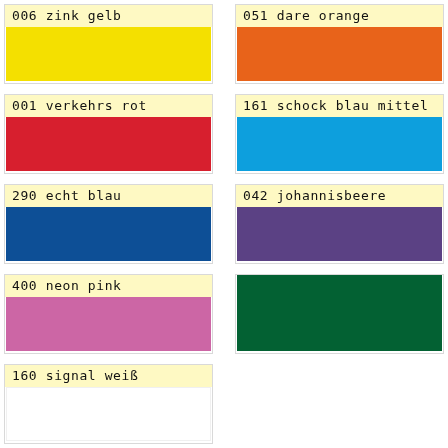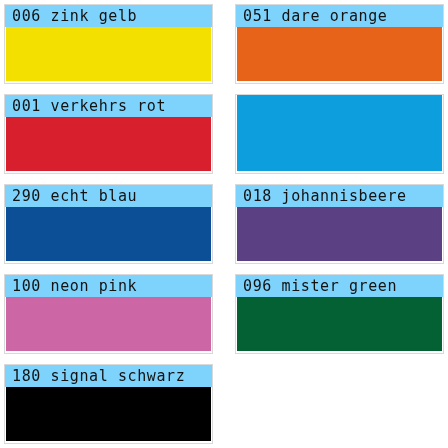--- a/index.html
+++ b/index.html
@@ -37,25 +37,25 @@
     box-sizing: border-box;
     border: 1px solid #d9d9d9;
     background: #ffffff;
     overflow: hidden;
   }
   .swatch-label {
     flex: 0 0 auto;
     height: 22px;
     line-height: 22px;
     padding-left: 7px;
-    font-size: 15px;
+    font-size: 13px;
     letter-spacing: 0.6px;
     color: #121212;
     white-space: nowrap;
-    background: #7dd3fc;
+    background: #fef9c3;
     box-sizing: border-box;
   }
   .swatch-color-wrap {
     flex: 1 1 auto;
     position: relative;
     box-sizing: border-box;
     padding: 0 1px 2px 1px;
   }
   .swatch-color {
     width: 100%;
@@ -87,55 +87,55 @@
     </div>
 
     <div class="swatch-card">
       <div class="swatch-label">001 verkehrs rot</div>
       <div class="swatch-color-wrap">
         <div class="swatch-color" style="background: rgb(215, 31, 46);"></div>
       </div>
     </div>
 
     <div class="swatch-card">
+      <div class="swatch-label">161 schock blau mittel</div>
       <div class="swatch-color-wrap">
         <div class="swatch-color" style="background: rgb(13, 159, 221);"></div>
       </div>
     </div>
 
     <div class="swatch-card">
       <div class="swatch-label">290 echt blau</div>
       <div class="swatch-color-wrap">
         <div class="swatch-color" style="background: rgb(13, 79, 150);"></div>
       </div>
     </div>
 
     <div class="swatch-card">
-      <div class="swatch-label">018 johannisbeere</div>
+      <div class="swatch-label">042 johannisbeere</div>
       <div class="swatch-color-wrap">
         <div class="swatch-color" style="background: rgb(91, 65, 132);"></div>
       </div>
     </div>
 
     <div class="swatch-card">
-      <div class="swatch-label">100 neon pink</div>
+      <div class="swatch-label">400 neon pink</div>
       <div class="swatch-color-wrap">
         <div class="swatch-color" style="background: rgb(204, 102, 165);"></div>
       </div>
     </div>
 
     <div class="swatch-card">
-      <div class="swatch-label">096 mister green</div>
       <div class="swatch-color-wrap">
         <div class="swatch-color" style="background: rgb(3, 97, 51);"></div>
       </div>
     </div>
 
-
     <div class="swatch-card">
-      <div class="swatch-label">180 signal schwarz</div>
+      <div class="swatch-label">160 signal weiß</div>
       <div class="swatch-color-wrap">
-        <div class="swatch-color" style="background: rgb(0, 0, 0);"></div>
+        <div class="swatch-color bordered" style="background: rgb(255, 255, 255);"></div>
       </div>
     </div>
+
 
   </div>
 </div>
 
 </body></html>

